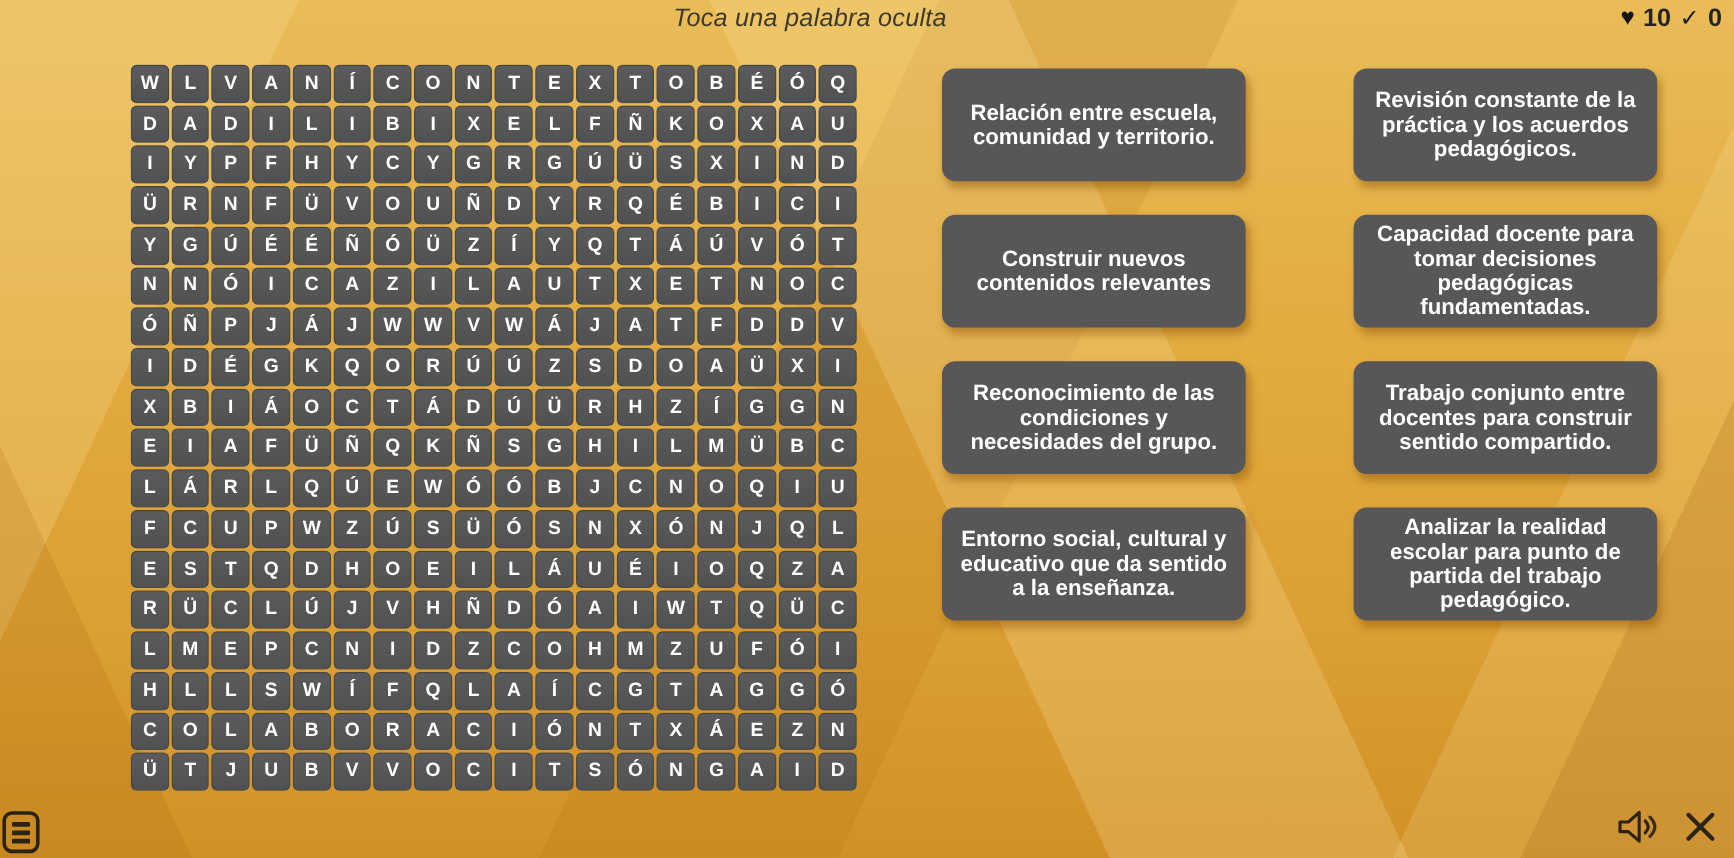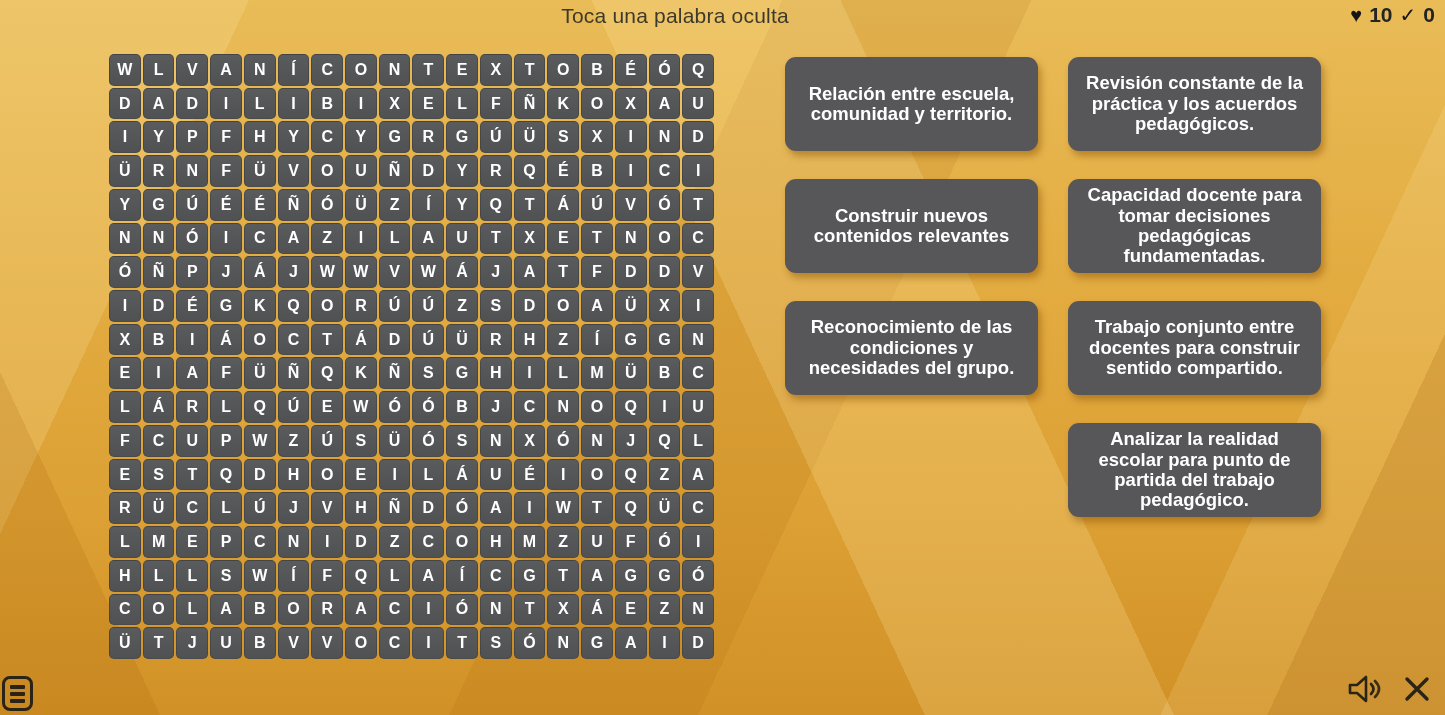--- a/index.html
+++ b/index.html
@@ -16,20 +16,21 @@
       linear-gradient(180deg, #E9BC58 0%, #E3AC41 38%, #DCA034 72%, #D19126 100%);
   }
 
   
   .title {
     position: absolute; top: 4px; left: 0; width: 100%;
     padding-right: 95px;
     text-align: center;
     font-size: 21px; color: #3E3A2B;
     letter-spacing: 0.2px;
+    font-style: italic;
   }
   .counters {
     position: absolute; top: 3px; right: 10px;
     display: flex; align-items: center; gap: 7px;
     font-size: 21px; color: #242424;
   }
   .counters .glyph { font-size: 20px; color: #151515; }
   .counters .num { font-weight: 700; }
 
   
@@ -53,21 +54,21 @@
     user-select: none;
   }
 
   
   .clue-col {
     position: absolute; top: 57px;
     width: 253px;
     display: flex; flex-direction: column; gap: 28px;
   }
   .clue-col.left  { left: 785px; }
-  .clue-col.right { left: 1068px; }
+  .clue-col.right { left: 1128px; }
   .clue-card {
     height: 94px;
     border-radius: 11px;
     background: #57575A;
     color: #FFFFFF;
     display: flex; align-items: center; justify-content: center;
     text-align: center;
     font-weight: 700;
     font-size: 18.5px;
     line-height: 1.1;
@@ -429,20 +430,21 @@
     <div class="cell">G</div>
     <div class="cell">A</div>
     <div class="cell">I</div>
     <div class="cell">D</div>
   </div>
 
 <div class="clue-col left" id="clues-left">
     <div class="clue-card">Relación entre escuela, comunidad y territorio.</div>
     <div class="clue-card">Construir nuevos contenidos relevantes</div>
     <div class="clue-card">Reconocimiento de las condiciones y necesidades del grupo.</div>
+    <div class="clue-card">Entorno social, cultural y educativo que da sentido a la enseñanza.</div>
   </div>
 <div class="clue-col right" id="clues-right">
     <div class="clue-card">Revisión constante de la práctica y los acuerdos pedagógicos.</div>
     <div class="clue-card">Capacidad docente para tomar decisiones pedagógicas fundamentadas.</div>
     <div class="clue-card">Trabajo conjunto entre docentes para construir sentido compartido.</div>
     <div class="clue-card">Analizar la realidad escolar para punto de partida del trabajo pedagógico.</div>
   </div>
 
 <div class="menu-button">
   <div class="menu-bar"></div>

